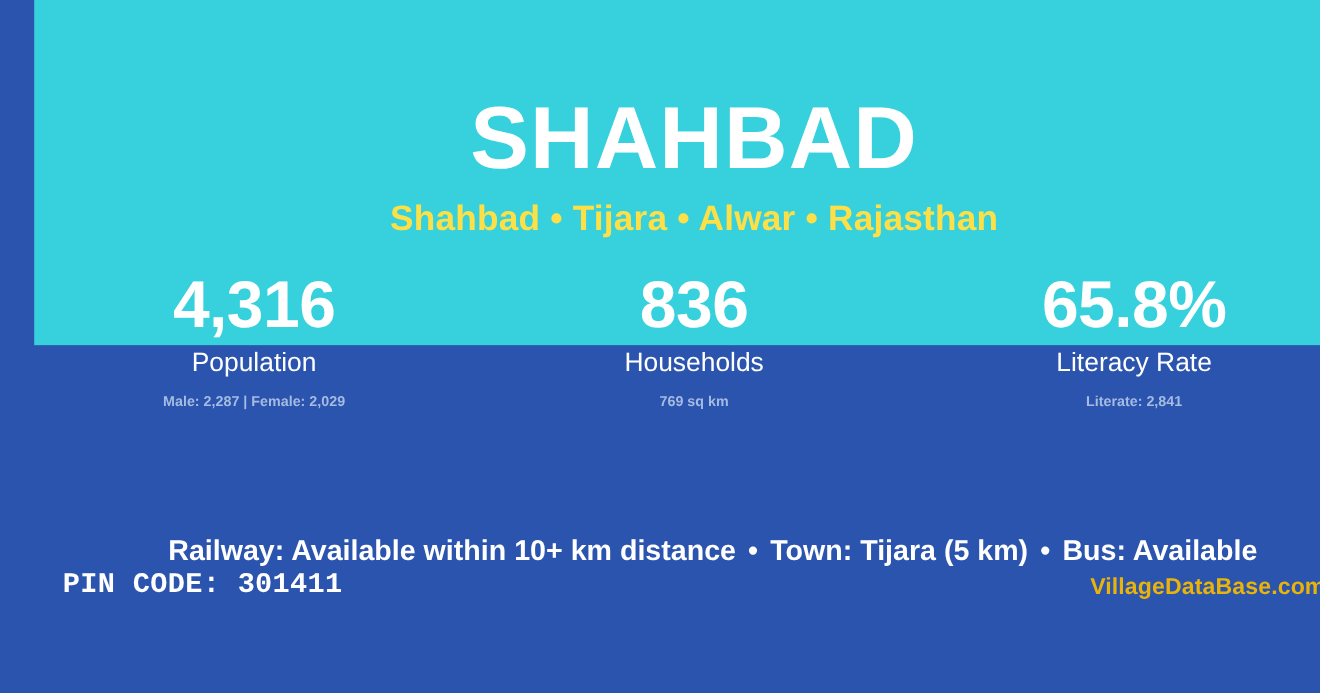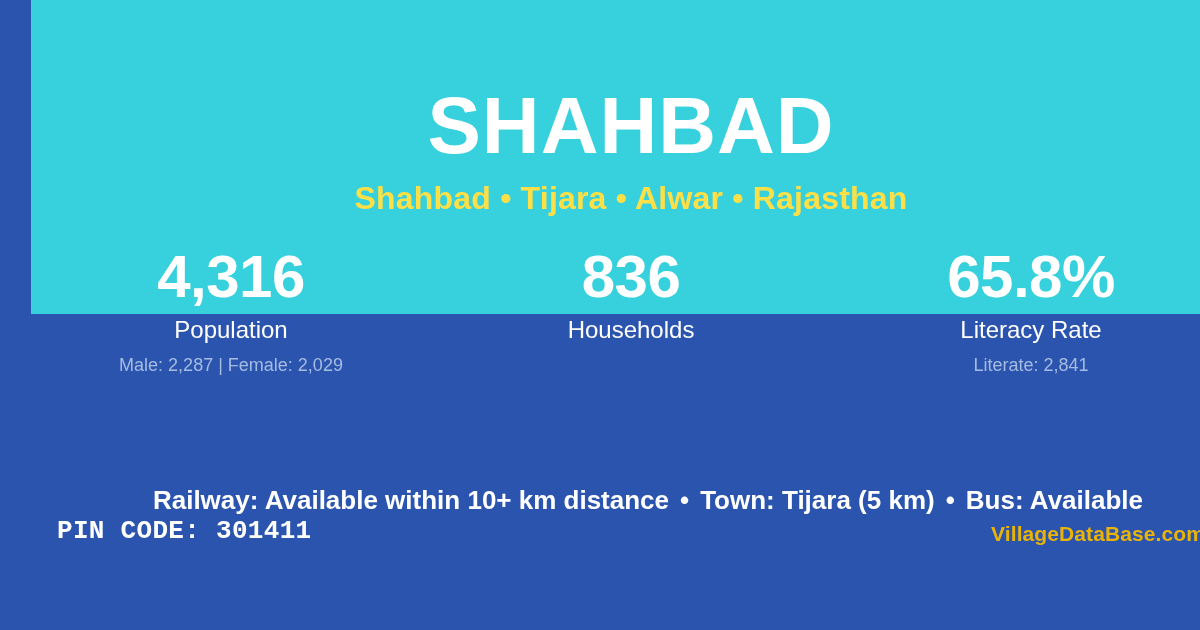--- a/index.html
+++ b/index.html
@@ -91,23 +91,23 @@
   }
   .stat-label {
     margin-top: 8px;
     font-size: 24px;
     line-height: 28px;
     font-weight: normal;
     color: #ffffff;
   }
   .stat-sub {
     margin-top: 11px;
-    font-size: 18px;
+    font-size: 13px;
     line-height: 20px;
-    font-weight: normal;
+    font-weight: bold;
     color: #A5BBE2;
   }
 
   
   .amenities {
     position: absolute;
     left: 17px;
     top: 486px;
     width: 1200px;
     text-align: center;
@@ -171,20 +171,21 @@
 
     <div class="stat-block">
       <div class="stat-value">4,316</div>
       <div class="stat-label">Population</div>
       <div class="stat-sub">Male: 2,287 | Female: 2,029</div>
     </div>
 
     <div class="stat-block">
       <div class="stat-value">836</div>
       <div class="stat-label">Households</div>
+      <div class="stat-sub">769 sq km</div>
     </div>
 
     <div class="stat-block">
       <div class="stat-value">65.8%</div>
       <div class="stat-label">Literacy Rate</div>
       <div class="stat-sub">Literate: 2,841</div>
     </div>
 
   </div>
 

